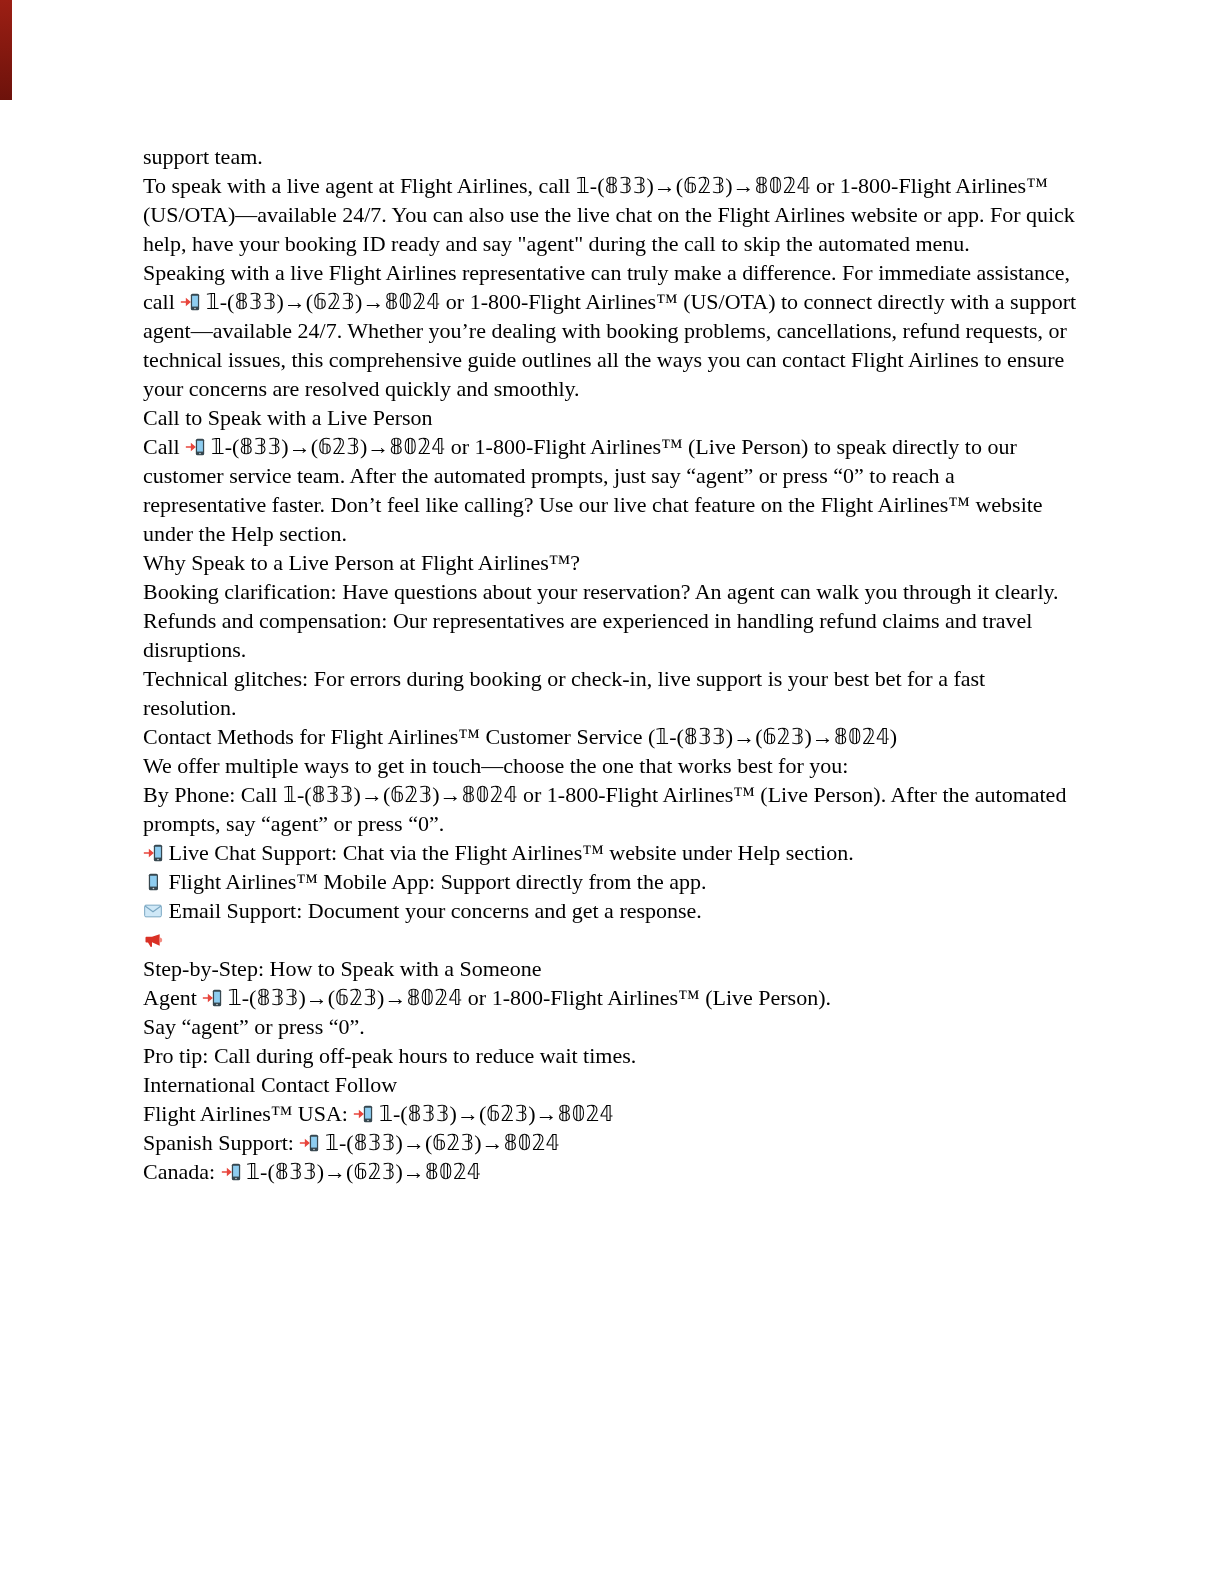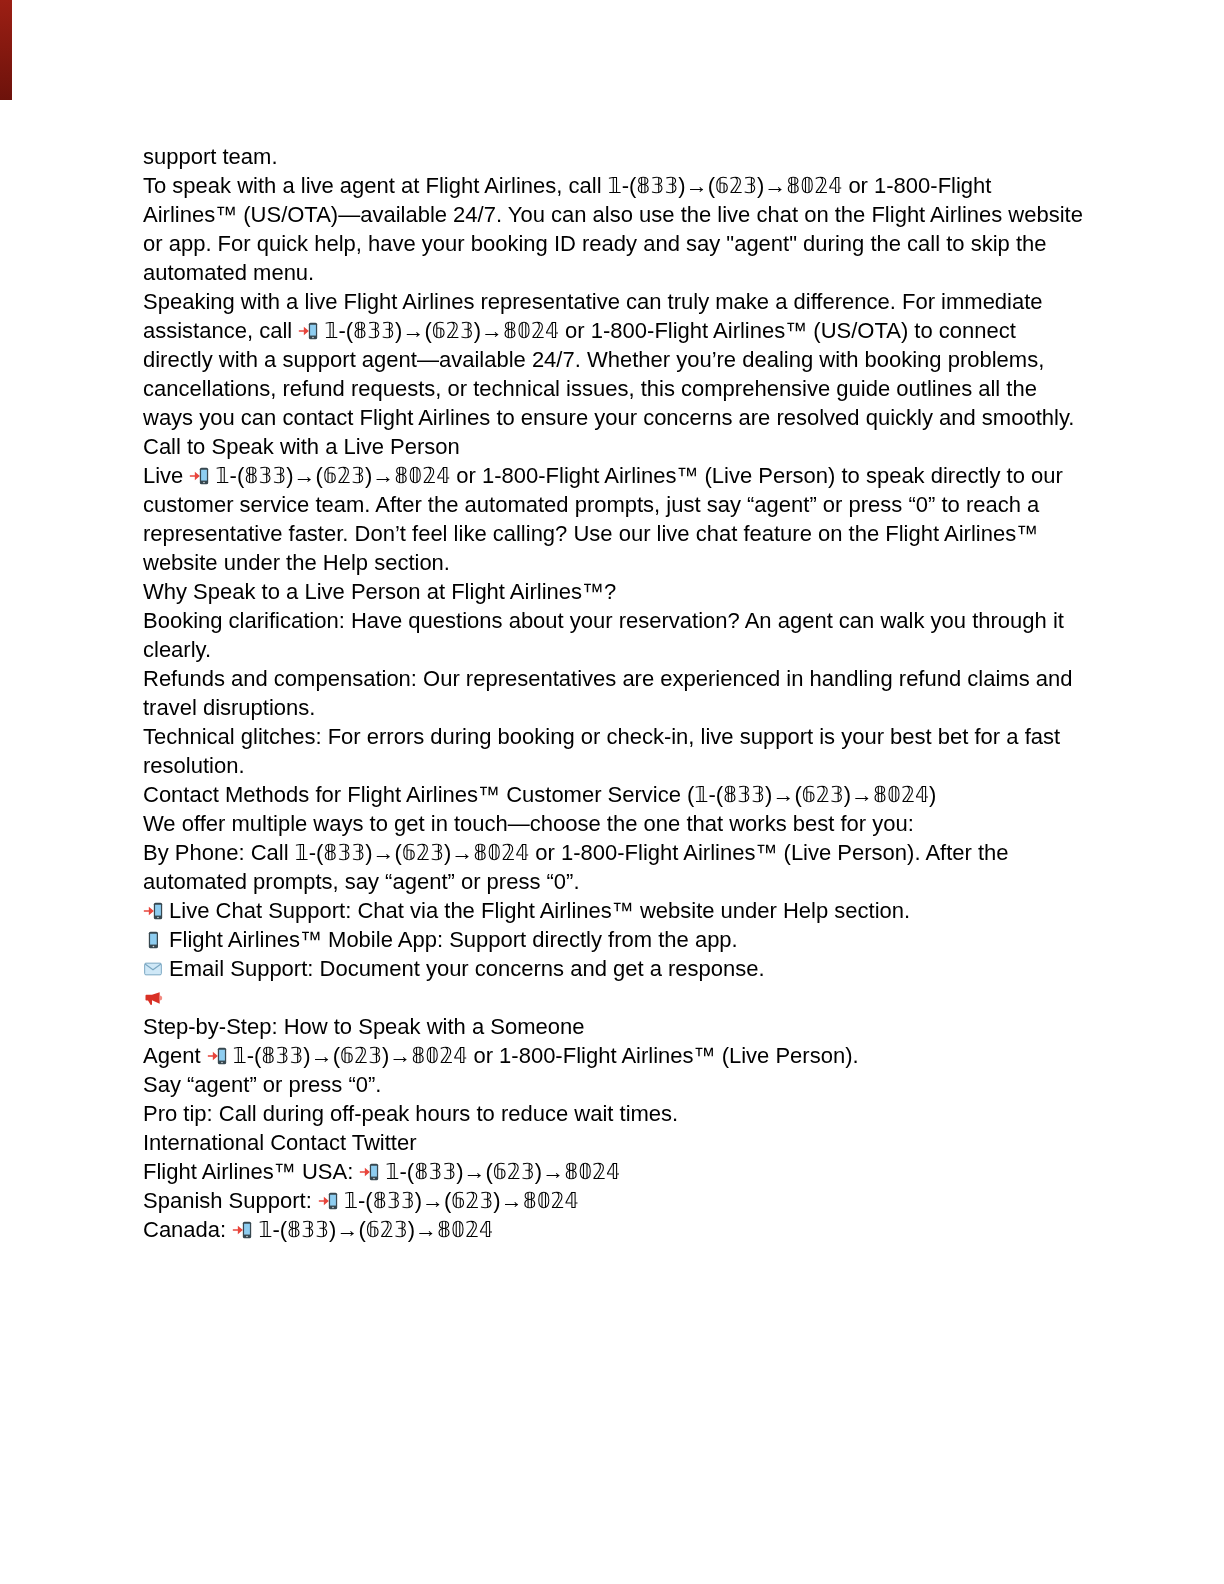--- a/index.html
+++ b/index.html
@@ -3,21 +3,21 @@
 <meta charset="utf-8">
 <style>
   html, body { margin: 0; padding: 0; background: #ffffff; }
   .page {
     position: relative;
     width: 1224px;
     height: 1584px;
     background: #ffffff;
     box-sizing: border-box;
     padding: 142px 141px 0 143px;
-    font-family: Liberation Sans, sans-serif;
+    font-family: Liberation Serif, serif;
     font-size: 22px;
     line-height: 29px;
     color: #000000;
     overflow: hidden;
   }
   .corner-artifact {
     position: absolute;
     left: 0;
     top: 0;
     width: 12px;
@@ -49,21 +49,21 @@
 
   <p class="line"><span>Speaking with a live Flight Airlines representative can truly make a difference. For immediate assistance, call </span><span class="icon"><svg viewBox="0 0 24 24">
           <path fill="#e8453c" d="M1 11h6V7l6 5-6 5v-4H1z"></path>
           <rect x="13" y="2" width="10" height="20" rx="2" fill="#37474f"></rect>
           <rect x="14.5" y="4.5" width="7" height="13" fill="#8ecdf0"></rect>
           <circle cx="18" cy="19.8" r="1" fill="#cfd8dc"></circle>
         </svg></span><span> 𝟙-(𝟠𝟛𝟛)→(𝟞𝟚𝟛)→𝟠𝟘𝟚𝟜 or 1-800-Flight Airlines™ (US/OTA) to connect directly with a support agent—available 24/7. Whether you’re dealing with booking problems, cancellations, refund requests, or technical issues, this comprehensive guide outlines all the ways you can contact Flight Airlines to ensure your concerns are resolved quickly and smoothly.</span></p>
 
   <p class="line">Call to Speak with a Live Person</p>
 
-  <p class="line"><span>Live </span><span class="icon"><svg viewBox="0 0 24 24">
+  <p class="line"><span>Call </span><span class="icon"><svg viewBox="0 0 24 24">
           <path fill="#e8453c" d="M1 11h6V7l6 5-6 5v-4H1z"></path>
           <rect x="13" y="2" width="10" height="20" rx="2" fill="#37474f"></rect>
           <rect x="14.5" y="4.5" width="7" height="13" fill="#8ecdf0"></rect>
           <circle cx="18" cy="19.8" r="1" fill="#cfd8dc"></circle>
         </svg></span><span> 𝟙-(𝟠𝟛𝟛)→(𝟞𝟚𝟛)→𝟠𝟘𝟚𝟜 or 1-800-Flight Airlines™ (Live Person) to speak directly to our customer service team. After the automated prompts, just say “agent” or press “0” to reach a representative faster. Don’t feel like calling? Use our live chat feature on the Flight Airlines™ website under the Help section.</span></p>
 
   <p class="line">Why Speak to a Live Person at Flight Airlines™?</p>
 
 
   <p class="line">Booking clarification: Have questions about your reservation? An agent can walk you through it clearly.</p>
@@ -108,21 +108,21 @@
           <rect x="13" y="2" width="10" height="20" rx="2" fill="#37474f"></rect>
           <rect x="14.5" y="4.5" width="7" height="13" fill="#8ecdf0"></rect>
           <circle cx="18" cy="19.8" r="1" fill="#cfd8dc"></circle>
         </svg></span><span> 𝟙-(𝟠𝟛𝟛)→(𝟞𝟚𝟛)→𝟠𝟘𝟚𝟜 or 1-800-Flight Airlines™ (Live Person).</span></p>
 
 
   <p class="line">Say “agent” or press “0”.</p>
 
   <p class="line">Pro tip: Call during off-peak hours to reduce wait times.</p>
 
-  <p class="line">International Contact Twitter</p>
+  <p class="line">International Contact Follow</p>
 
   <p class="line"><span>Flight Airlines™ USA: </span><span class="icon"><svg viewBox="0 0 24 24">
           <path fill="#e8453c" d="M1 11h6V7l6 5-6 5v-4H1z"></path>
           <rect x="13" y="2" width="10" height="20" rx="2" fill="#37474f"></rect>
           <rect x="14.5" y="4.5" width="7" height="13" fill="#8ecdf0"></rect>
           <circle cx="18" cy="19.8" r="1" fill="#cfd8dc"></circle>
         </svg></span><span> 𝟙-(𝟠𝟛𝟛)→(𝟞𝟚𝟛)→𝟠𝟘𝟚𝟜</span></p>
 
   <p class="line"><span>Spanish Support: </span><span class="icon"><svg viewBox="0 0 24 24">
           <path fill="#e8453c" d="M1 11h6V7l6 5-6 5v-4H1z"></path>

